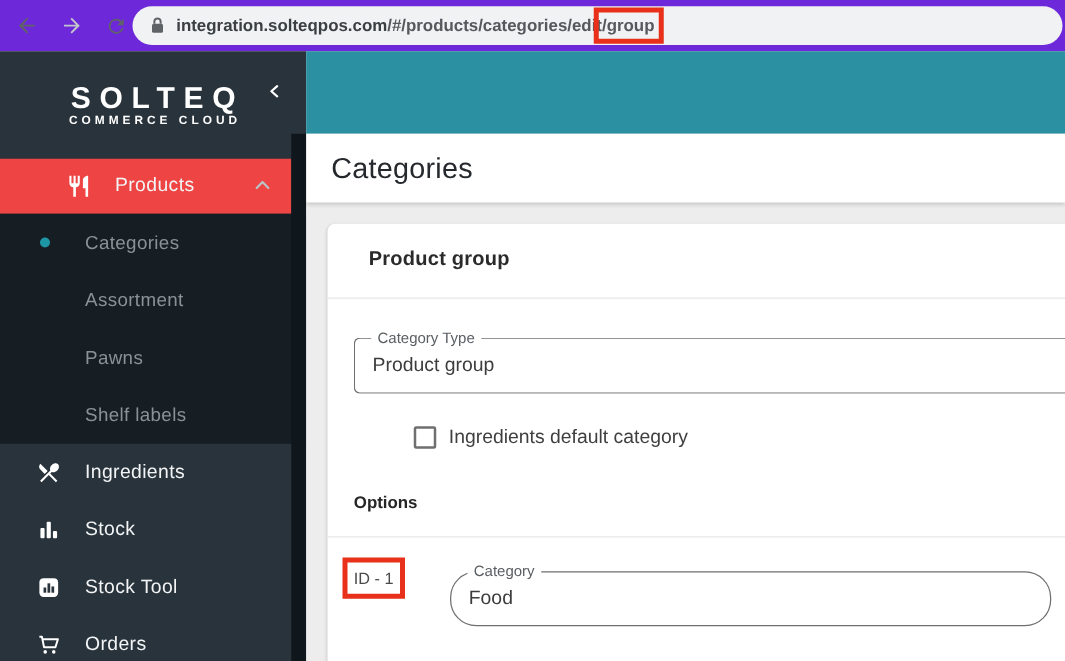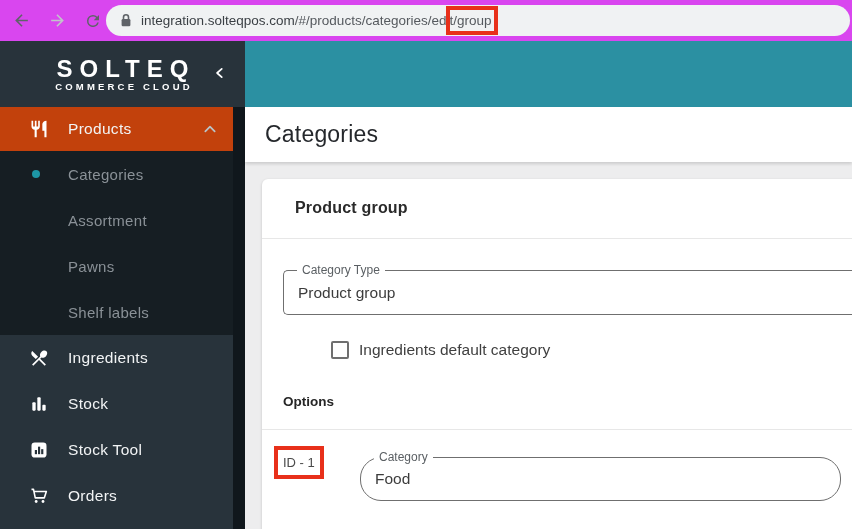--- a/index.html
+++ b/index.html
@@ -2,46 +2,46 @@
 <html><head>
 <meta charset="utf-8">
 <style>
   * { margin:0; padding:0; box-sizing:border-box; }
   html,body { width:852px; height:529px; overflow:hidden; background:#ededee;
               font-family:"Liberation Sans", sans-serif; }
   .stage { position:relative; width:852px; height:529px; overflow:hidden; }
 
   
   .toolbar { position:absolute; top:0; left:0; width:852px; height:41px;
-             background:#d946ef; display:flex; align-items:center; }
+             background:#6d28d9; display:flex; align-items:center;font-weight:bold; }
   .nav-btn { width:30px; height:30px; display:flex; align-items:center; justify-content:center;
              margin-left:6px; border-radius:50%; cursor:pointer; }
   .omnibox { position:absolute; left:106px; top:5px; width:744px; height:31px;
              background:#f0f2f3; border-radius:16px; display:flex; align-items:center;
              padding-left:14px; }
   .url { font-size:13.5px; color:#3a3f44; margin-left:9px; white-space:nowrap; }
   .url .path { color:#55595e; }
   .url .hl { color:#55595e; outline:4px solid #e8301a; outline-offset:3px; }
 
   
   .sidebar { position:absolute; top:41px; left:0; width:245px; height:488px;
              background:#28333b; overflow:hidden; }
-  .logo-block { height:66px; display:flex; align-items:center; justify-content:center;
+  .logo-block { height:86px; display:flex; align-items:center; justify-content:center;
                 position:relative; }
   .logo-text { text-align:center; color:#fff; }
   .logo-title { font-size:24px; font-weight:bold; letter-spacing:7px; line-height:1.05;
                 padding-left:7px; }
   .logo-sub { font-size:9.5px; font-weight:bold; letter-spacing:3.2px; padding-left:3px; }
   .collapse-btn { position:absolute; right:18px; top:22px; cursor:pointer; }
   .nav-item { height:44px; width:233px; display:flex; align-items:center; color:#f2f4f5;
               font-size:15.5px; letter-spacing:.3px; cursor:pointer; }
   .nav-item.main { height:46px; }
   .nav-icon { width:22px; height:22px; margin-left:28px; margin-right:18px; flex:0 0 22px;
               display:flex; align-items:center; justify-content:center; }
-  .nav-item.selected { background:#c2410c; }
+  .nav-item.selected { background:#ef4444;padding-left:24px; }
   .nav-chevron { margin-left:auto; margin-right:16px; }
   .submenu { background:#161e23; width:245px; }
   .sub-item { height:46px; display:flex; align-items:center; color:#8a9197; font-size:15px;
               letter-spacing:.3px; padding-left:68px; position:relative; cursor:pointer; }
   .sub-bullet { position:absolute; left:32px; top:19px; width:8px; height:8px;
                 border-radius:50%; background:#1d96a5; }
   .scroll-strip { position:absolute; top:66px; right:0; width:12px; height:422px;
                   background:#10171c; }
 
   

